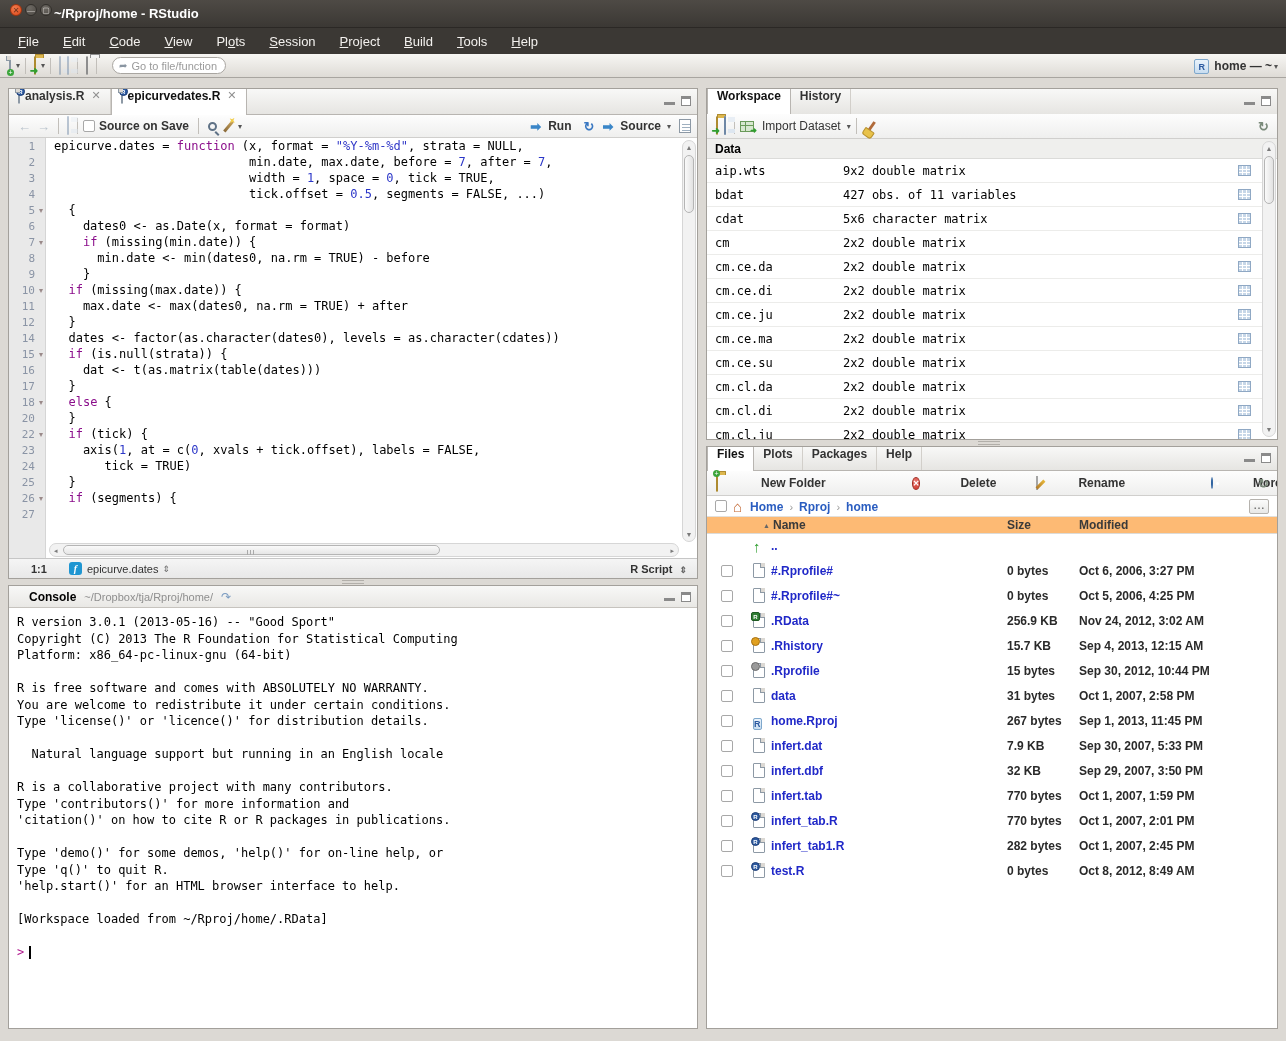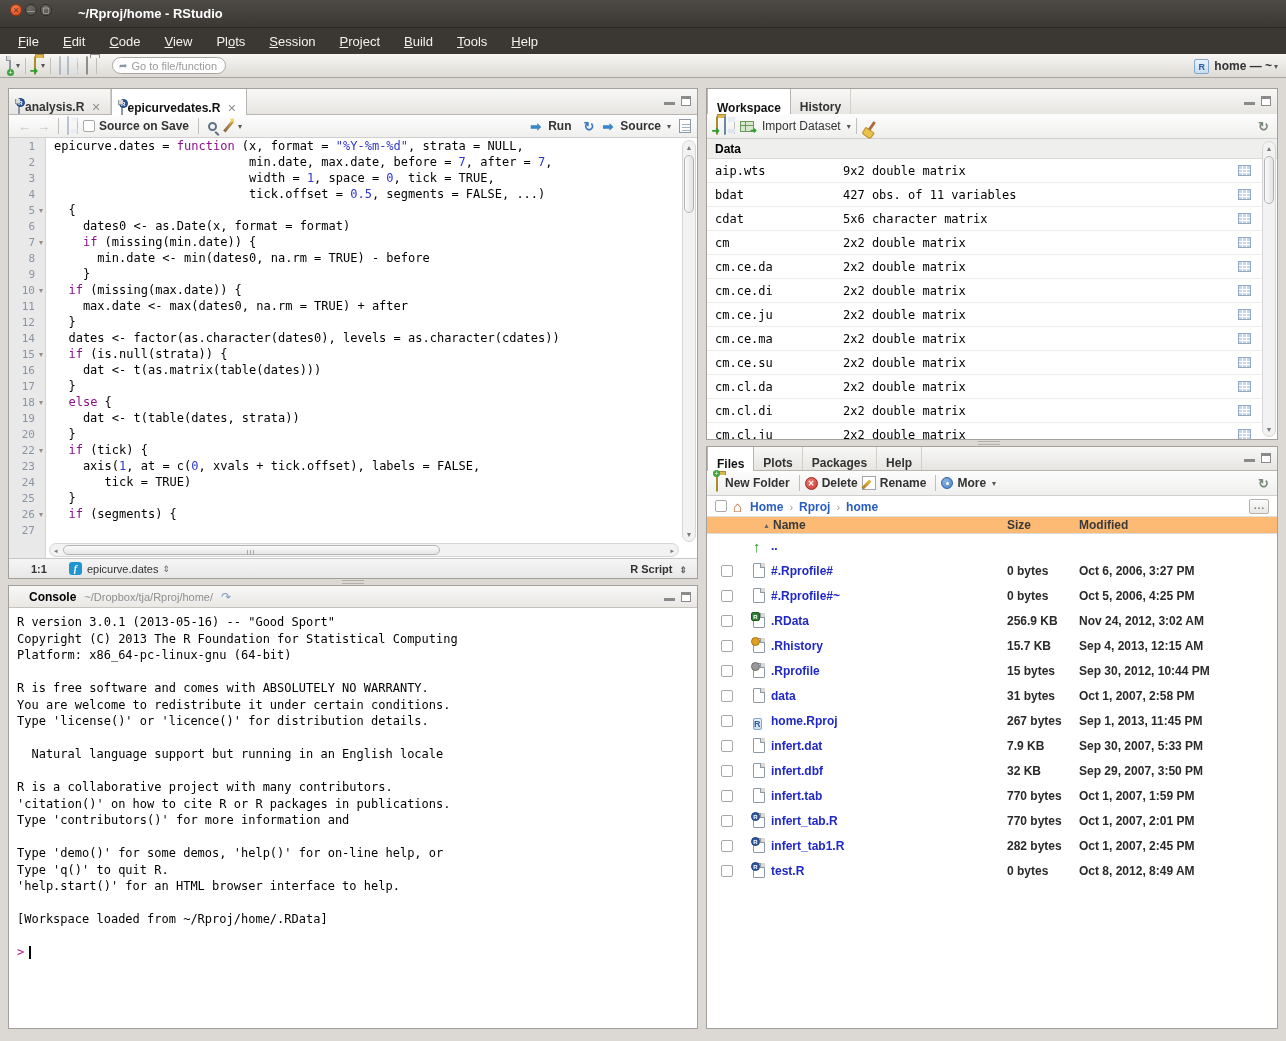--- a/index.html
+++ b/index.html
@@ -7,21 +7,21 @@
   body { position:relative; background:#DCD9D4; font-family:"Liberation Sans", sans-serif; overflow:hidden; }
 
   
   .titlebar { position:absolute; left:0; top:0; width:1286px; height:28px;
     background:linear-gradient(#4E4A45,#3B3834); border-bottom:1px solid #2B2825; }
   .winbtn { position:absolute; top:4px; width:12px; height:12px; border-radius:50%;
     font-size:8px; line-height:11px; text-align:center; color:rgba(0,0,0,.55); }
   .winbtn.close { left:10px; background:radial-gradient(circle at 35% 30%, #F07A4C, #DE4A1C); border:1px solid #9E3410; }
   .winbtn.min   { left:25px; background:radial-gradient(circle at 35% 30%, #6E6A64, #4E4A45); border:1px solid #322F2B; color:#CFCCC7;}
   .winbtn.max   { left:40px; background:radial-gradient(circle at 35% 30%, #6E6A64, #4E4A45); border:1px solid #322F2B; color:#CFCCC7;}
-  .win-title { position:absolute; left:78px; top:6px; color:#FFFFFF; font-weight:bold; font-size:13px; }
+  .win-title { position:absolute; left:54px; top:6px; color:#FFFFFF; font-weight:bold; font-size:13px; }
 
   
   .menubar { position:absolute; left:0; top:28px; width:1286px; height:26px; background:#3B3834;
     display:flex; align-items:center; padding-left:6px; }
   .menu-item { color:#F3F1EE; font-size:13px; padding:4px 12px; cursor:default; }
   .menu-item u { text-decoration:underline; }
 
   
   .main-toolbar { position:absolute; left:0; top:54px; width:1286px; height:24px;
     background:linear-gradient(#F7F6F3,#DEDBD6); border-bottom:1px solid #A8A5A0;
@@ -49,21 +49,21 @@
   .goto-ph { color:#9A9A9A; font-size:11px; white-space:nowrap; }
   .proj-btn { position:absolute; right:8px; top:2px; height:20px; display:flex; align-items:center; }
   .ic-rcube { width:15px; height:15px; background:linear-gradient(#EAF3FB,#C8DDF0); border:1px solid #7FA8CC; border-radius:2px;
     color:#2C5AA0; font-size:9px; font-weight:bold; text-align:center; line-height:14px; margin-right:5px;}
   .proj-label { font-size:12px; font-weight:bold; color:#333; }
 
   
   .pane { position:absolute; background:#FFF; border:1px solid #A3A09B; overflow:hidden; }
   .strip { position:absolute; left:0; right:0; top:0; background:linear-gradient(#F8F8F7,#E6E5E2);
     border-bottom:1px solid #B8B5B1; display:flex; align-items:stretch; }
-  .tab { display:flex; align-items:flex-end; padding:0 9px; font-size:12px; font-weight:bold; color:#333;
+  .tab { display:flex; align-items:flex-start; padding:0 9px; font-size:12px; font-weight:bold; color:#333;
     border-right:1px solid #D2CFCA; cursor:default; }
   .tab.active { background:#FFF; border-right:1px solid #B8B5B1; border-left:1px solid #B8B5B1; margin-bottom:-1px; color:#111; }
   .tab .ticon { margin-right:5px; }
   .tab .tclose { margin-left:7px; color:#909090; font-size:11px; font-weight:normal; }
   .pm-box { position:absolute; right:6px; top:7px; display:flex; gap:6px; }
   .pm-min { width:11px; height:9px; border-bottom:3px solid #8A8A8A; }
   .pm-max { width:10px; height:10px; border:1px solid #8A8A8A; border-top:3px solid #8A8A8A; background:#fff;}
 
   .inner-toolbar { position:absolute; left:0; right:0; background:linear-gradient(#FDFDFD,#EFEFEE);
     border-bottom:1px solid #D0CFCD; display:flex; align-items:center; padding:0 6px; }
@@ -136,21 +136,21 @@
   .ic-table-import { width:14px; height:11px; background:#D8E8D0; border:1px solid #6A9A5A; position:relative; margin-right:4px;
     background-image:linear-gradient(90deg,transparent 4px,#6A9A5A 4px,#6A9A5A 5px,transparent 5px),linear-gradient(transparent 3px,#6A9A5A 3px,#6A9A5A 4px,transparent 4px);}
   .ic-table-import::after { content:"➜"; position:absolute; right:-4px; bottom:-4px; color:#2F9E2F; font-size:8px; font-weight:bold;}
   .ic-broom { width:3px; height:11px; background:#B06A3A; transform:rotate(35deg); position:relative; margin:0 8px;}
   .ic-broom::after { content:""; position:absolute; left:-3px; top:9px; width:9px; height:6px; background:#E8C24A; border:1px solid #B8922E; border-radius:1px 1px 3px 3px;}
   .refresh-ic { position:absolute; right:8px; font-size:13px; color:#7A8A7A; font-weight:bold; }
 
   
   #files-pane { left:706px; top:446px; width:572px; height:583px; }
   .files-strip { height:24px; }
-  #files-toolbar { top:24px; height:25px; }
+  #files-toolbar { top:24px; height:25px;gap:36px; }
   .ic-del { width:13px; height:13px; border-radius:50%; background:radial-gradient(circle at 35% 30%, #E8766E, #CE3A30); border:1px solid #9E2A20;
     color:#FFF; font-size:8px; line-height:12px; text-align:center; font-weight:bold;}
   .ic-pencil { width:14px; height:14px; background:#FFF; border:1px solid #A5A5A5; position:relative; }
   .ic-pencil::after { content:""; position:absolute; left:2px; top:2px; width:3px; height:11px; background:linear-gradient(#E8B83A,#B07A2A); transform:rotate(45deg);}
   .ic-gear { width:12px; height:12px; border-radius:50%; background:radial-gradient(circle at 35% 30%, #8AB2E0, #4A86C8); border:1px solid #2E62A0; position:relative;}
   .ic-gear::after { content:""; position:absolute; left:4px; top:4px; width:3px; height:3px; background:#FFF; border-radius:50%; }
   .breadcrumb { position:absolute; left:0; right:0; top:49px; height:21px; border-bottom:1px solid #E2E0DC;
     display:flex; align-items:center; }
   .home-ic { color:#C0622C; font-size:15px; font-weight:bold; margin:0 8px 0 6px; }
   .bc-link { color:#2A5DC0; font-size:12px; font-weight:bold; }
@@ -346,25 +346,20 @@
           <span class="gut">17</span>
           <span class="fold"></span>
           <span class="code-text"><span class="tk-p">  }</span></span>
         </div>
         <div class="code-row">
           <span class="gut">18</span>
           <span class="fold">▾</span>
           <span class="code-text"><span class="tk-p">  </span><span class="tk-k">else</span><span class="tk-p"> {</span></span>
         </div>
         <div class="code-row">
-          <span class="gut">19</span>
-          <span class="fold"></span>
-          <span class="code-text"><span class="tk-p">    dat &lt;- t(table(dates, strata))</span></span>
-        </div>
-        <div class="code-row">
           <span class="gut">20</span>
           <span class="fold"></span>
           <span class="code-text"><span class="tk-p">  }</span></span>
         </div>
         <div class="code-row">
           <span class="gut">22</span>
           <span class="fold">▾</span>
           <span class="code-text"><span class="tk-p">  </span><span class="tk-k">if</span><span class="tk-p"> (tick) {</span></span>
         </div>
         <div class="code-row">
@@ -430,22 +425,22 @@
       <div class="console-line">Copyright (C) 2013 The R Foundation for Statistical Computing</div>
       <div class="console-line">Platform: x86_64-pc-linux-gnu (64-bit)</div>
       <div class="console-line"> </div>
       <div class="console-line">R is free software and comes with ABSOLUTELY NO WARRANTY.</div>
       <div class="console-line">You are welcome to redistribute it under certain conditions.</div>
       <div class="console-line">Type 'license()' or 'licence()' for distribution details.</div>
       <div class="console-line"> </div>
       <div class="console-line">  Natural language support but running in an English locale</div>
       <div class="console-line"> </div>
       <div class="console-line">R is a collaborative project with many contributors.</div>
+      <div class="console-line">Type 'contributors()' for more information and</div>
       <div class="console-line">'citation()' on how to cite R or R packages in publications.</div>
-      <div class="console-line">Type 'contributors()' for more information and</div>
       <div class="console-line"> </div>
       <div class="console-line">Type 'demo()' for some demos, 'help()' for on-line help, or</div>
       <div class="console-line">Type 'q()' to quit R.</div>
       <div class="console-line">'help.start()' for an HTML browser interface to help.</div>
       <div class="console-line"> </div>
       <div class="console-line">[Workspace loaded from ~/Rproj/home/.RData]</div>
       <div class="console-line"> </div>
       <div class="prompt-row">
         <span class="prompt">&gt;</span>
         <span class="cursor"></span>

